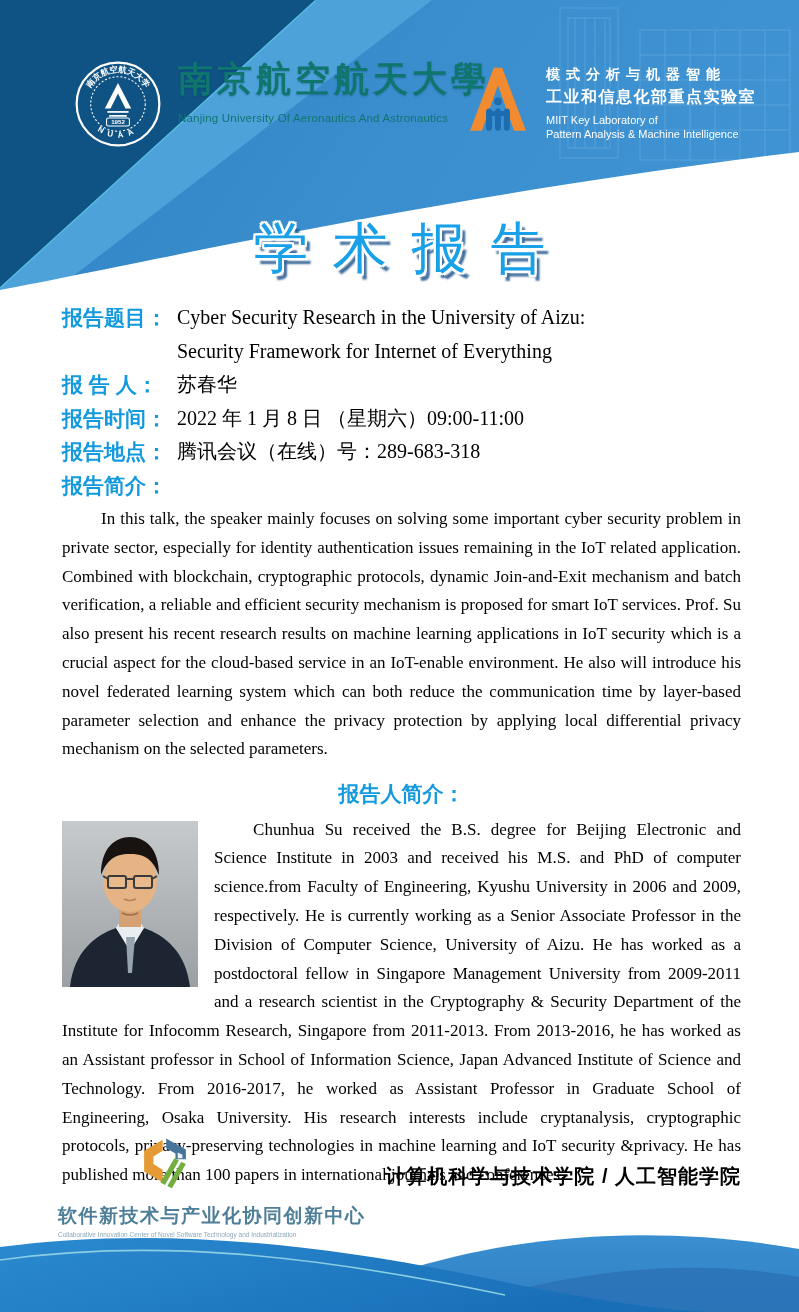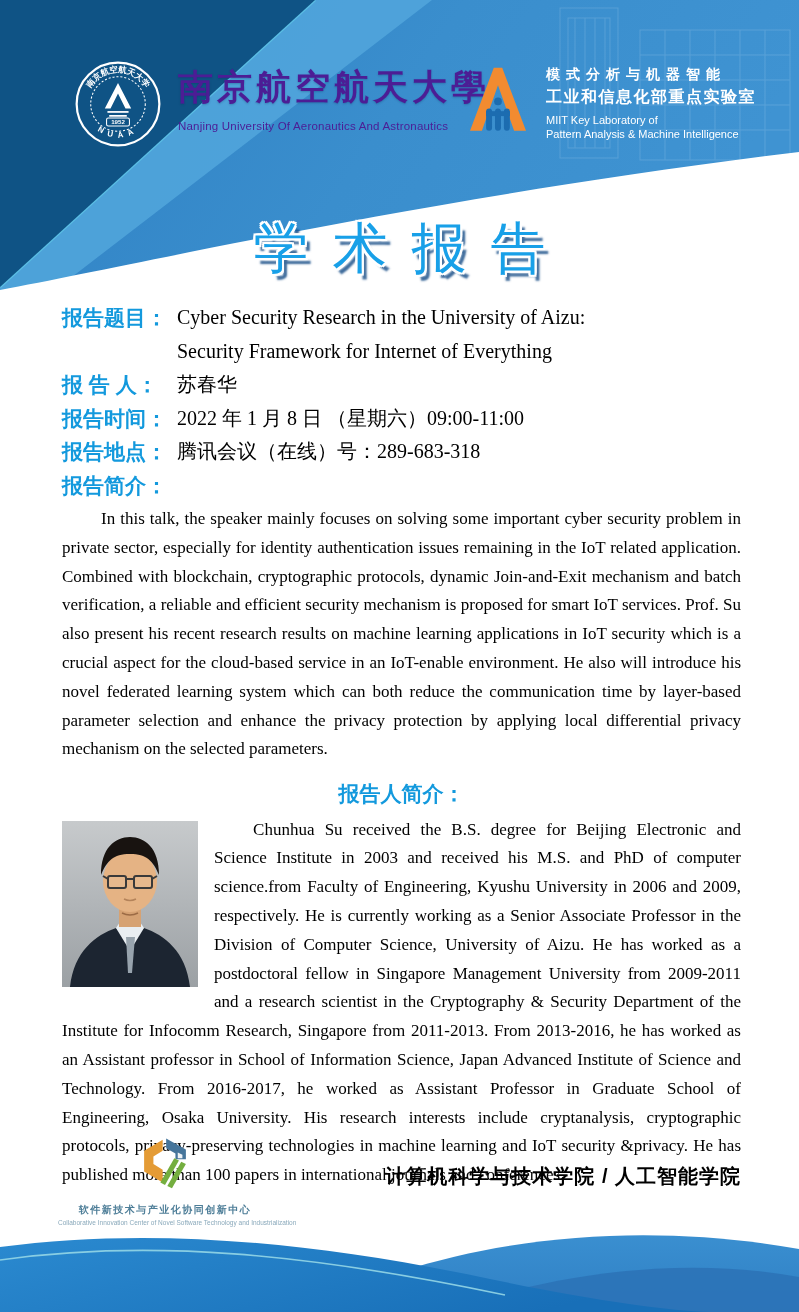--- a/index.html
+++ b/index.html
@@ -2,21 +2,21 @@
 <html><head>
 <meta charset="utf-8">
 <style>
   html,body{margin:0;padding:0;background:#9a9a9a;}
   .poster{position:relative;width:799px;height:1312px;margin:0 auto;background:#ffffff;overflow:hidden;
           font-family:"Liberation Sans",sans-serif;}
 
   
   .header-svg{position:absolute;top:0;left:0;display:block;}
   .u-seal{position:absolute;top:60px;left:74px;width:88px;height:88px;}
-  .u-names{position:absolute;top:64px;left:178px;color:#4c1d95;}
+  .u-names{position:absolute;top:56px;left:178px;color:#0f766e;}
   .u-zh{font-family:"DejaVu Serif",serif;font-size:35px;font-weight:bold;letter-spacing:4px;
         text-shadow:0 1px 2px rgba(0,40,80,.25);white-space:nowrap;}
   .u-en{font-size:11.5px;font-weight:normal;margin-top:9px;letter-spacing:.2px;white-space:nowrap;}
   .lab{position:absolute;top:58px;left:463px;display:flex;gap:13px;color:#fff;}
   .lab-logo{width:70px;height:84px;flex:none;}
   .lab-zh1{font-size:14px;font-weight:bold;letter-spacing:6px;margin-top:8px;white-space:nowrap;}
   .lab-zh2{font-size:16px;font-weight:bold;letter-spacing:1.5px;margin-top:3px;white-space:nowrap;}
   .lab-en{font-size:11px;margin-top:5px;line-height:14px;white-space:nowrap;}
 
   
@@ -36,21 +36,21 @@
             text-align:justify;text-indent:2.3em;color:#000;}
   .bio-label{color:#1399dd;font-weight:bold;font-size:21px;line-height:33.5px;margin-top:13px;text-align:center;}
   .bio-body{margin-top:5px;font-family:"Liberation Serif",serif;font-size:17px;line-height:28.8px;
             text-align:justify;color:#000;}
   .photo{float:left;width:136px;height:166px;margin:5px 16px 28px 0;display:block;}
   .bio-text{text-indent:2.3em;}
 
   
   .cic-block{position:absolute;top:1133px;left:58px;width:214px;text-align:center;z-index:2;}
   .cic-logo{width:58px;height:62px;display:inline-block;}
-  .cic-zh{font-size:10px;font-weight:bold;color:#4e7e98;letter-spacing:1.5px;margin-top:4px;white-space:nowrap;}
+  .cic-zh{font-size:19px;font-weight:bold;color:#4e7e98;letter-spacing:1.5px;margin-top:4px;white-space:nowrap;}
   .cic-en{font-size:6.5px;color:#8aa9bb;margin-top:2px;white-space:nowrap;}
   .colleges{position:absolute;top:1163px;right:58px;font-size:20px;font-weight:bold;color:#000;
             letter-spacing:1px;z-index:2;white-space:nowrap;}
   .waves-svg{position:absolute;bottom:0;left:0;display:block;z-index:1;}
 </style>
 </head>
 <body>
 
 <div class="poster">
 

